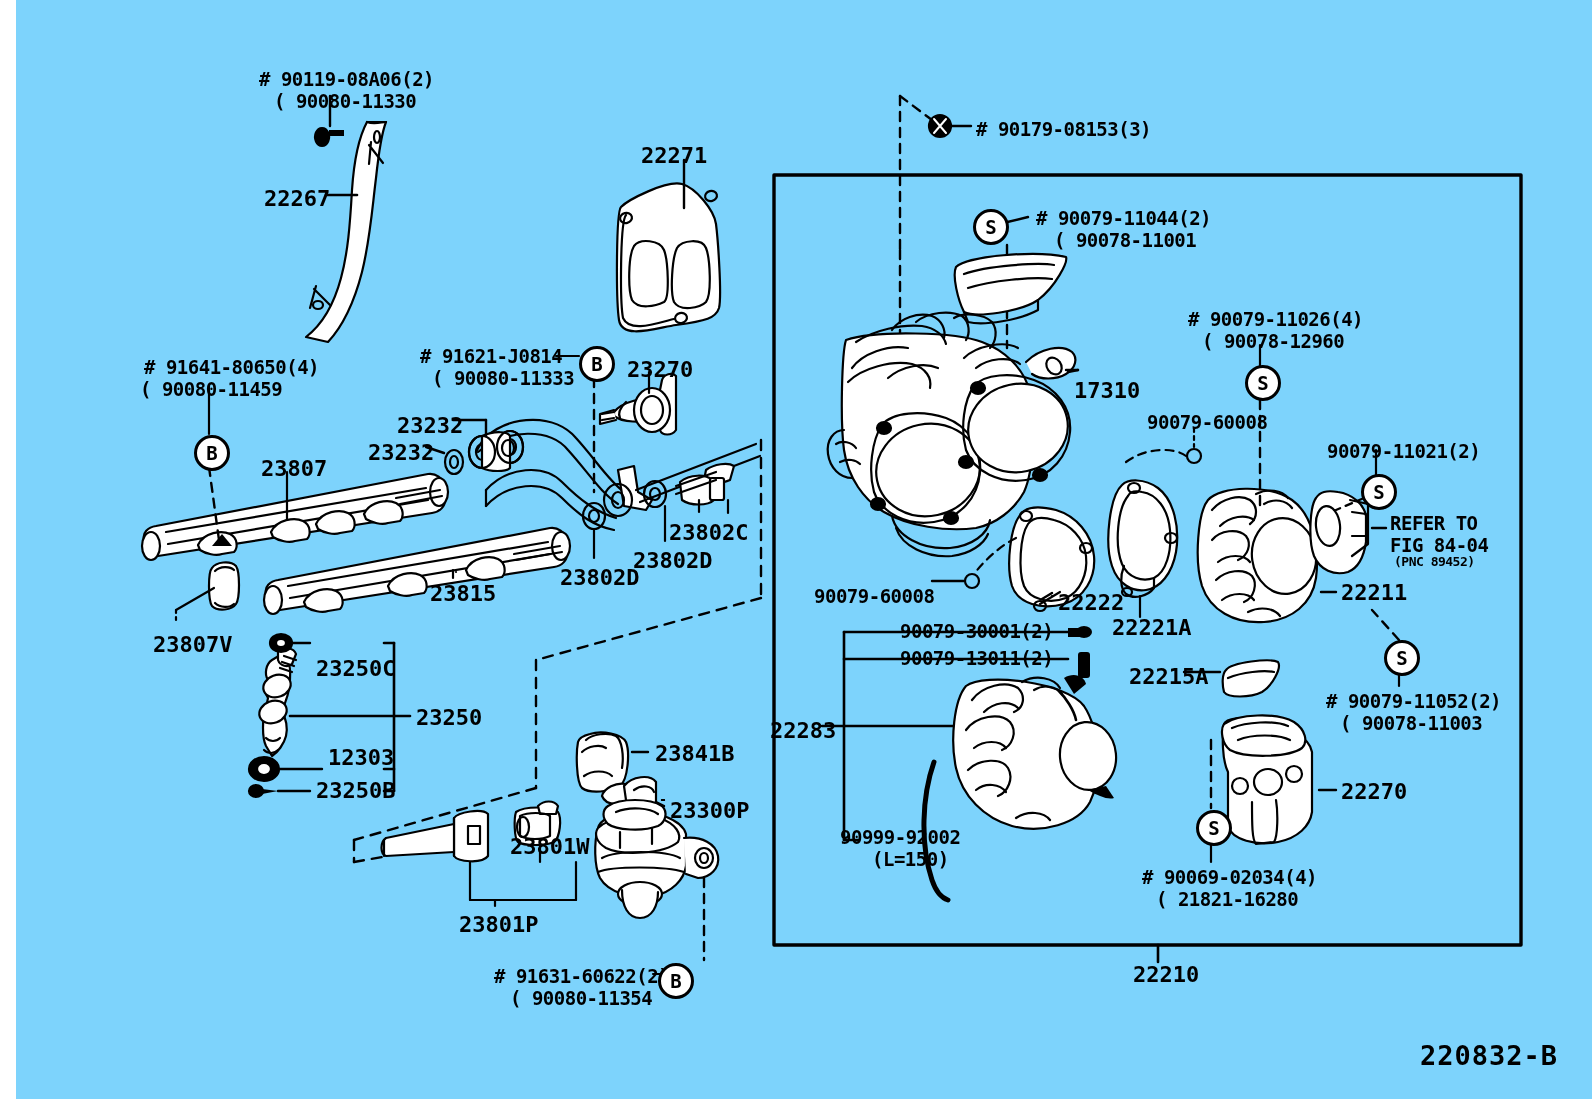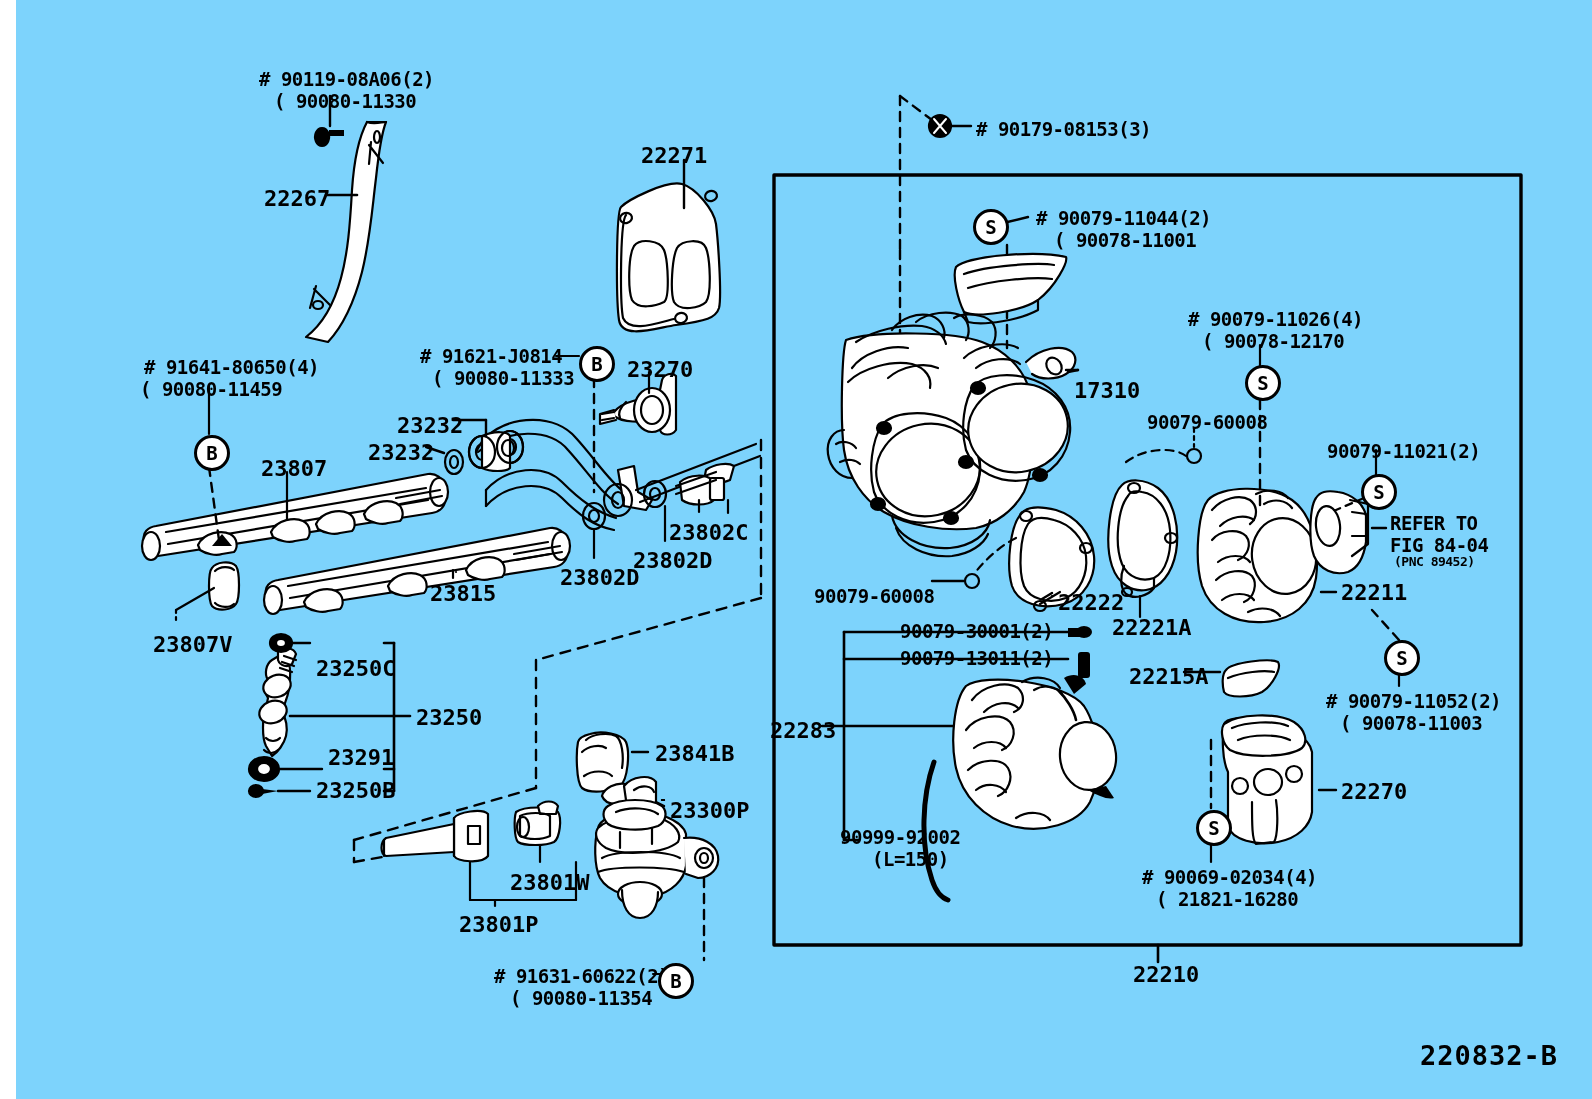--- a/index.html
+++ b/index.html
@@ -489,44 +489,44 @@
 
 <div id="labels">
       <div class="lbl med" style="left: 243px; top: 68px;"># 90119-08A06(2)</div>
       <div class="lbl med" style="left: 258px; top: 90px;">( 90080-11330</div>
       <div class="lbl big" style="left: 248px; top: 186px;">22267</div>
       <div class="lbl big" style="left: 625px; top: 143px;">22271</div>
       <div class="lbl med" style="left: 960px; top: 118px;"># 90179-08153(3)</div>
       <div class="lbl med" style="left: 1020px; top: 207px;"># 90079-11044(2)</div>
       <div class="lbl med" style="left: 1038px; top: 229px;">( 90078-11001</div>
       <div class="lbl med" style="left: 1172px; top: 308px;"># 90079-11026(4)</div>
-      <div class="lbl med" style="left: 1186px; top: 330px;">( 90078-12170</div>
+      <div class="lbl med" style="left: 1186px; top: 330px;">( 90078-12960</div>
       <div class="lbl big" style="left: 1058px; top: 378px;">17310</div>
       <div class="lbl med" style="left: 1131px; top: 411px;">90079-60008</div>
       <div class="lbl med" style="left: 1311px; top: 440px;">90079-11021(2)</div>
       <div class="lbl med" style="left: 128px; top: 356px;"># 91641-80650(4)</div>
       <div class="lbl med" style="left: 124px; top: 378px;">( 90080-11459</div>
       <div class="lbl med" style="left: 404px; top: 345px;"># 91621-J0814</div>
       <div class="lbl med" style="left: 416px; top: 367px;">( 90080-11333</div>
       <div class="lbl big" style="left: 611px; top: 357px;">23270</div>
       <div class="lbl big" style="left: 381px; top: 413px;">23232</div>
       <div class="lbl big" style="left: 352px; top: 440px;">23232</div>
       <div class="lbl big" style="left: 245px; top: 456px;">23807</div>
       <div class="lbl big" style="left: 653px; top: 520px;">23802C</div>
       <div class="lbl big" style="left: 617px; top: 548px;">23802D</div>
       <div class="lbl big" style="left: 544px; top: 565px;">23802D</div>
       <div class="lbl big" style="left: 414px; top: 581px;">23815</div>
       <div class="lbl big" style="left: 137px; top: 632px;">23807V</div>
       <div class="lbl big" style="left: 300px; top: 656px;">23250C</div>
       <div class="lbl big" style="left: 400px; top: 705px;">23250</div>
-      <div class="lbl big" style="left: 312px; top: 745px;">23291</div>
+      <div class="lbl big" style="left: 312px; top: 745px;">12303</div>
       <div class="lbl big" style="left: 300px; top: 778px;">23250B</div>
       <div class="lbl big" style="left: 639px; top: 741px; text-align: right;">23841B</div>
       <div class="lbl big" style="left: 654px; top: 798px;">23300P</div>
-      <div class="lbl big" style="left: 494px; top: 870px; text-align: center;">23801W</div>
+      <div class="lbl big" style="left: 494px; top: 834px; text-align: center;">23801W</div>
       <div class="lbl big" style="left: 443px; top: 912px;">23801P</div>
       <div class="lbl med" style="left: 478px; top: 965px;"># 91631-60622(2)</div>
       <div class="lbl med" style="left: 494px; top: 987px;">( 90080-11354</div>
       <div class="lbl med" style="left: 798px; top: 585px;">90079-60008</div>
       <div class="lbl big" style="left: 1042px; top: 590px;">22222</div>
       <div class="lbl big" style="left: 1096px; top: 615px;">22221A</div>
       <div class="lbl big" style="left: 1325px; top: 580px;">22211</div>
       <div class="lbl med" style="left: 884px; top: 620px;">90079-30001(2)</div>
       <div class="lbl med" style="left: 884px; top: 647px;">90079-13011(2)</div>
       <div class="lbl big" style="left: 1113px; top: 664px;">22215A</div>

